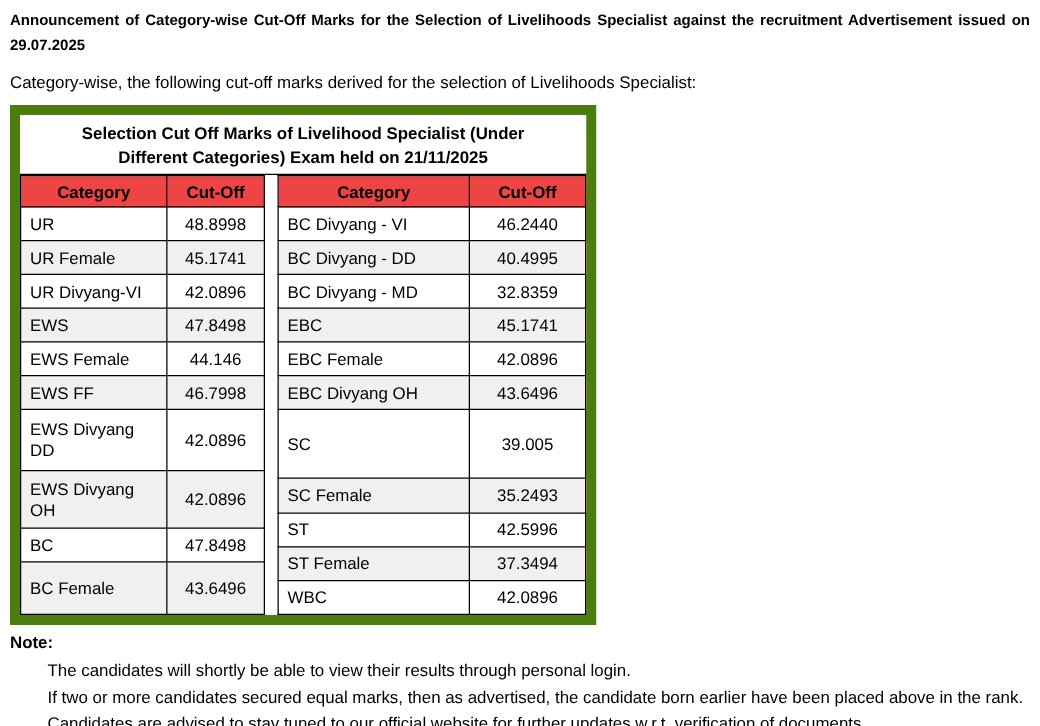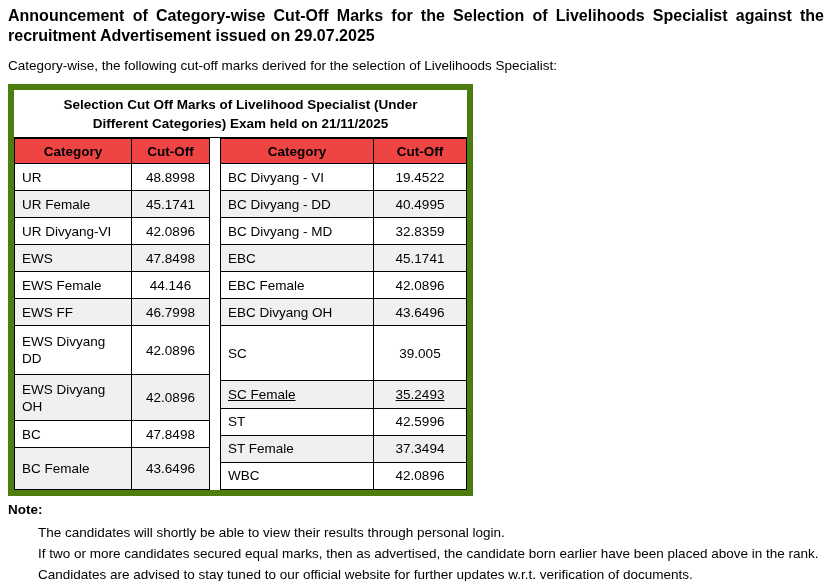--- a/index.html
+++ b/index.html
@@ -10,34 +10,34 @@
     height: 581px;
     font-family: "Liberation Sans", "DejaVu Sans", sans-serif;
     color: #000000;
     -webkit-font-smoothing: antialiased;
   }
   .page {
     padding: 6px 8px 0 8px;
     width: 816px;
   }
   .heading {
-    font-size: 16px;
+    font-size: 12px;
     font-weight: bold;
     line-height: 20px;
     text-align: justify;
     margin: 0;
   }
   .intro {
     font-size: 13.5px;
     line-height: 18px;
     margin: 11px 0 0 0;
   }
   .cutoff-table {
     margin-top: 9px;
-    border: 6px solid #4d7c0f;
+    border: 8px solid #4d7c0f;
     width: 453px;
     background: #ffffff;
   }
   .table-title {
     font-size: 13.5px;
     font-weight: bold;
     text-align: center;
     line-height: 19px;
     padding: 5px 34px 5px 34px;
     border-bottom: 1px solid #000000;
@@ -83,21 +83,21 @@
     line-height: 17px;
   }
   .sub-table td.cut {
     text-align: center;
     padding: 2px 4px;
   }
   #left-tbody  tr:nth-child(7)  { height: 47px; }
   #left-tbody  tr:nth-child(8)  { height: 44px; }
   #left-tbody  tr:nth-child(10) { height: 40px; margin-top: 20px; }
   #right-tbody tr:nth-child(7)  { height: 52px; margin-top: 20px; }
-  #right-tbody tr:nth-child(8)  { height: 27px; text-decoration: underline; }
+  #right-tbody tr:nth-child(8)  { height: 27px; }
   .note-section { margin-top: 4px; }
   .note-label {
     font-size: 13.5px;
     line-height: 20px;
     margin: 0;
     font-weight: bold;
   }
   .note-items {
     margin: 2px 0 0 30px;
   }
@@ -185,21 +185,21 @@
           </colgroup>
         <thead>
           <tr>
             <th>Category</th>
             <th>Cut-Off</th>
           </tr>
         </thead>
         <tbody id="right-tbody">
             <tr>
               <td class="cat">BC Divyang - VI</td>
-              <td class="cut">19.4522</td>
+              <td class="cut">46.2440</td>
             </tr>
             <tr>
               <td class="cat">BC Divyang - DD</td>
               <td class="cut">40.4995</td>
             </tr>
             <tr>
               <td class="cat">BC Divyang - MD</td>
               <td class="cut">32.8359</td>
             </tr>
             <tr>

